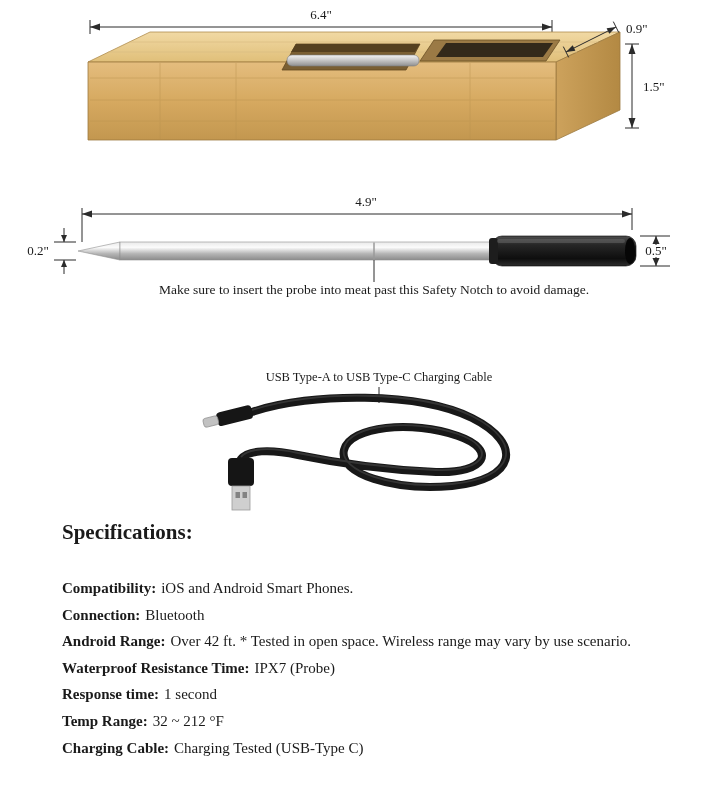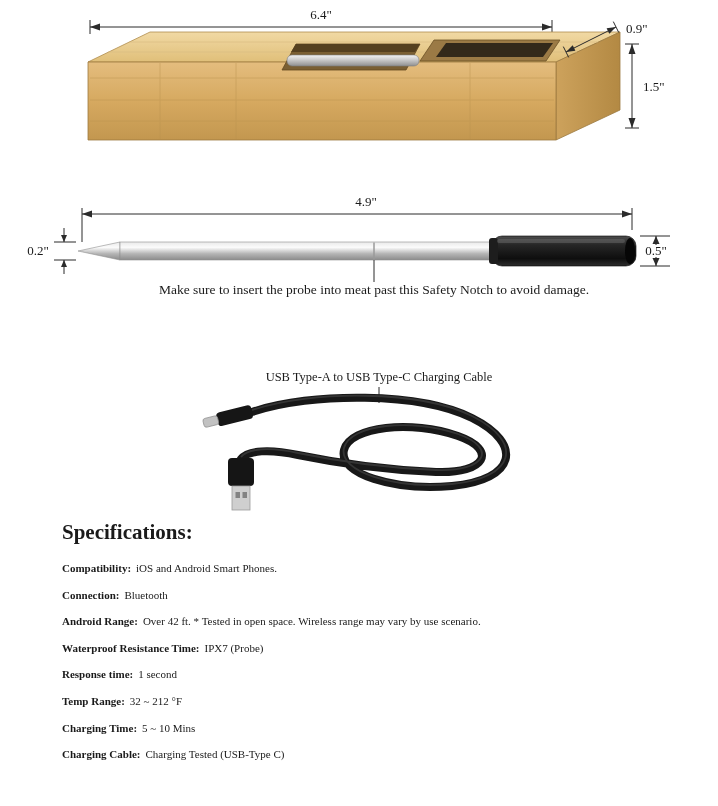--- a/index.html
+++ b/index.html
@@ -4,22 +4,22 @@
 <style>
   html,body{margin:0;padding:0;background:#ffffff;}
   .page{position:relative;width:718px;height:806px;background:#fff;overflow:hidden;
         font-family:"Liberation Serif",serif;color:#1a1a1a;}
   .abs{position:absolute;}
   svg text{font-family:"Liberation Serif",serif;fill:#1a1a1a;}
   .dim-label{font-size:13px;}
   .note-label{font-size:13.5px;}
   .cable-label{font-size:12.5px;}
   .specs{position:absolute;left:62px;top:520px;width:620px;}
-  .specs-heading{font-size:21px;font-weight:bold;margin:0 0 10px 0;}
-  .spec-row{font-size:11px;line-height:26.6px;white-space:nowrap;}
+  .specs-heading{font-size:21px;font-weight:bold;margin:0 0 30px 0;}
+  .spec-row{font-size:15px;line-height:26.6px;white-space:nowrap;}
   .spec-label{font-weight:bold;}
   .spec-value{margin-left:5px;font-weight:normal;}
 </style>
 </head>
 <body>
 
 <div class="page">
 
   <svg class="abs" style="left:0;top:0;" width="718" height="178" viewBox="0 0 718 178">
     <defs>
@@ -191,20 +191,17 @@
     <div class="spec-row">
       <span class="spec-label">Waterproof Resistance Time:</span><span class="spec-value">IPX7 (Probe)</span>
     </div>
     <div class="spec-row">
       <span class="spec-label">Response time:</span><span class="spec-value">1 second</span>
     </div>
     <div class="spec-row">
       <span class="spec-label">Temp Range:</span><span class="spec-value">32 ~ 212 °F</span>
     </div>
     <div class="spec-row">
-      <span class="spec-label">Charging Time:</span><span class="spec-value">5 ~ 10 Mins</span>
-    </div>
-    <div class="spec-row">
       <span class="spec-label">Charging Cable:</span><span class="spec-value">Charging Tested (USB-Type C)</span>
     </div>
   </div>
 
 </div>
 
 </body></html>

